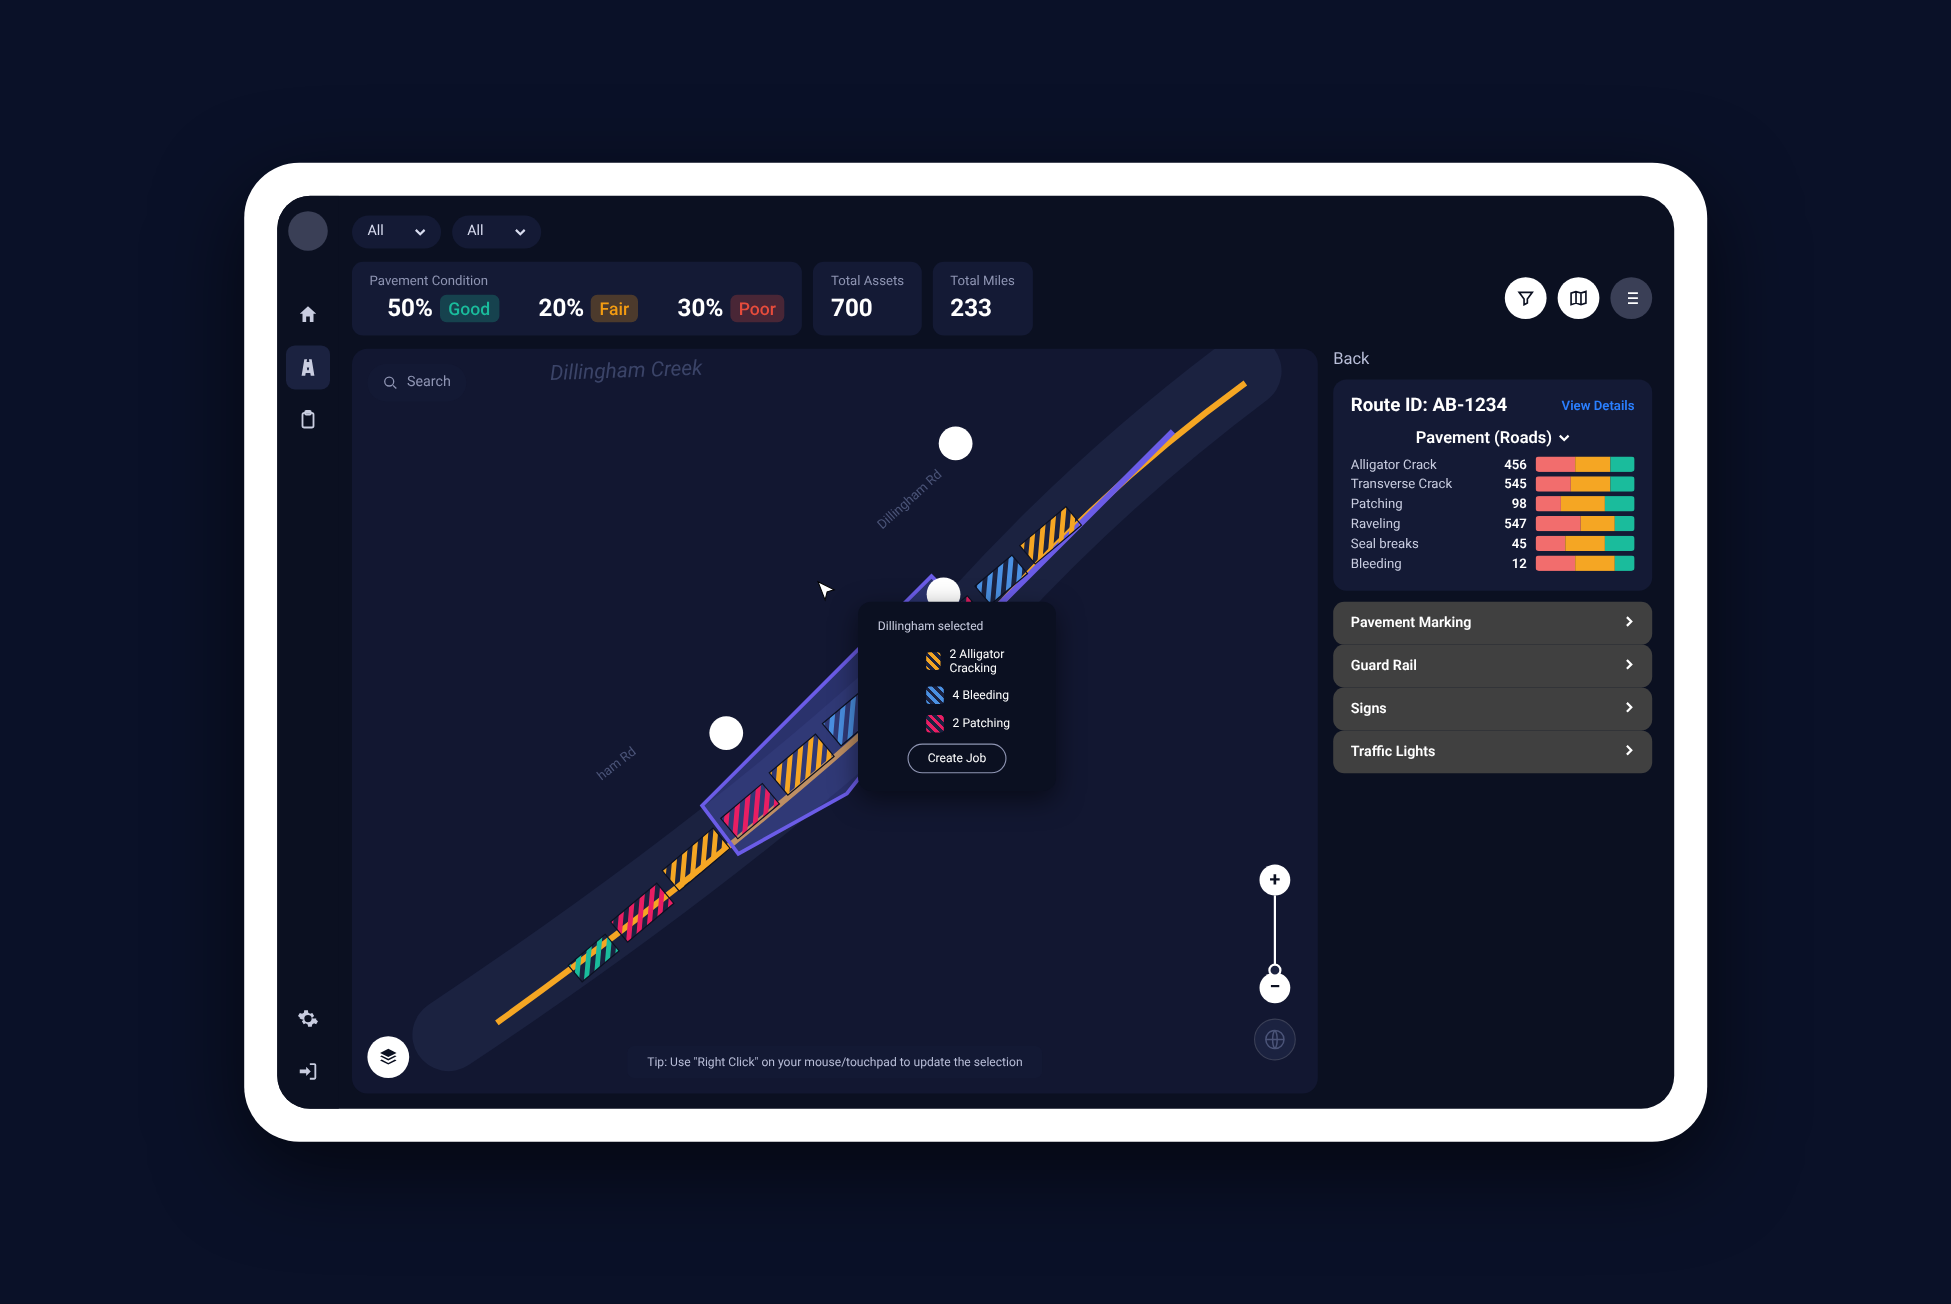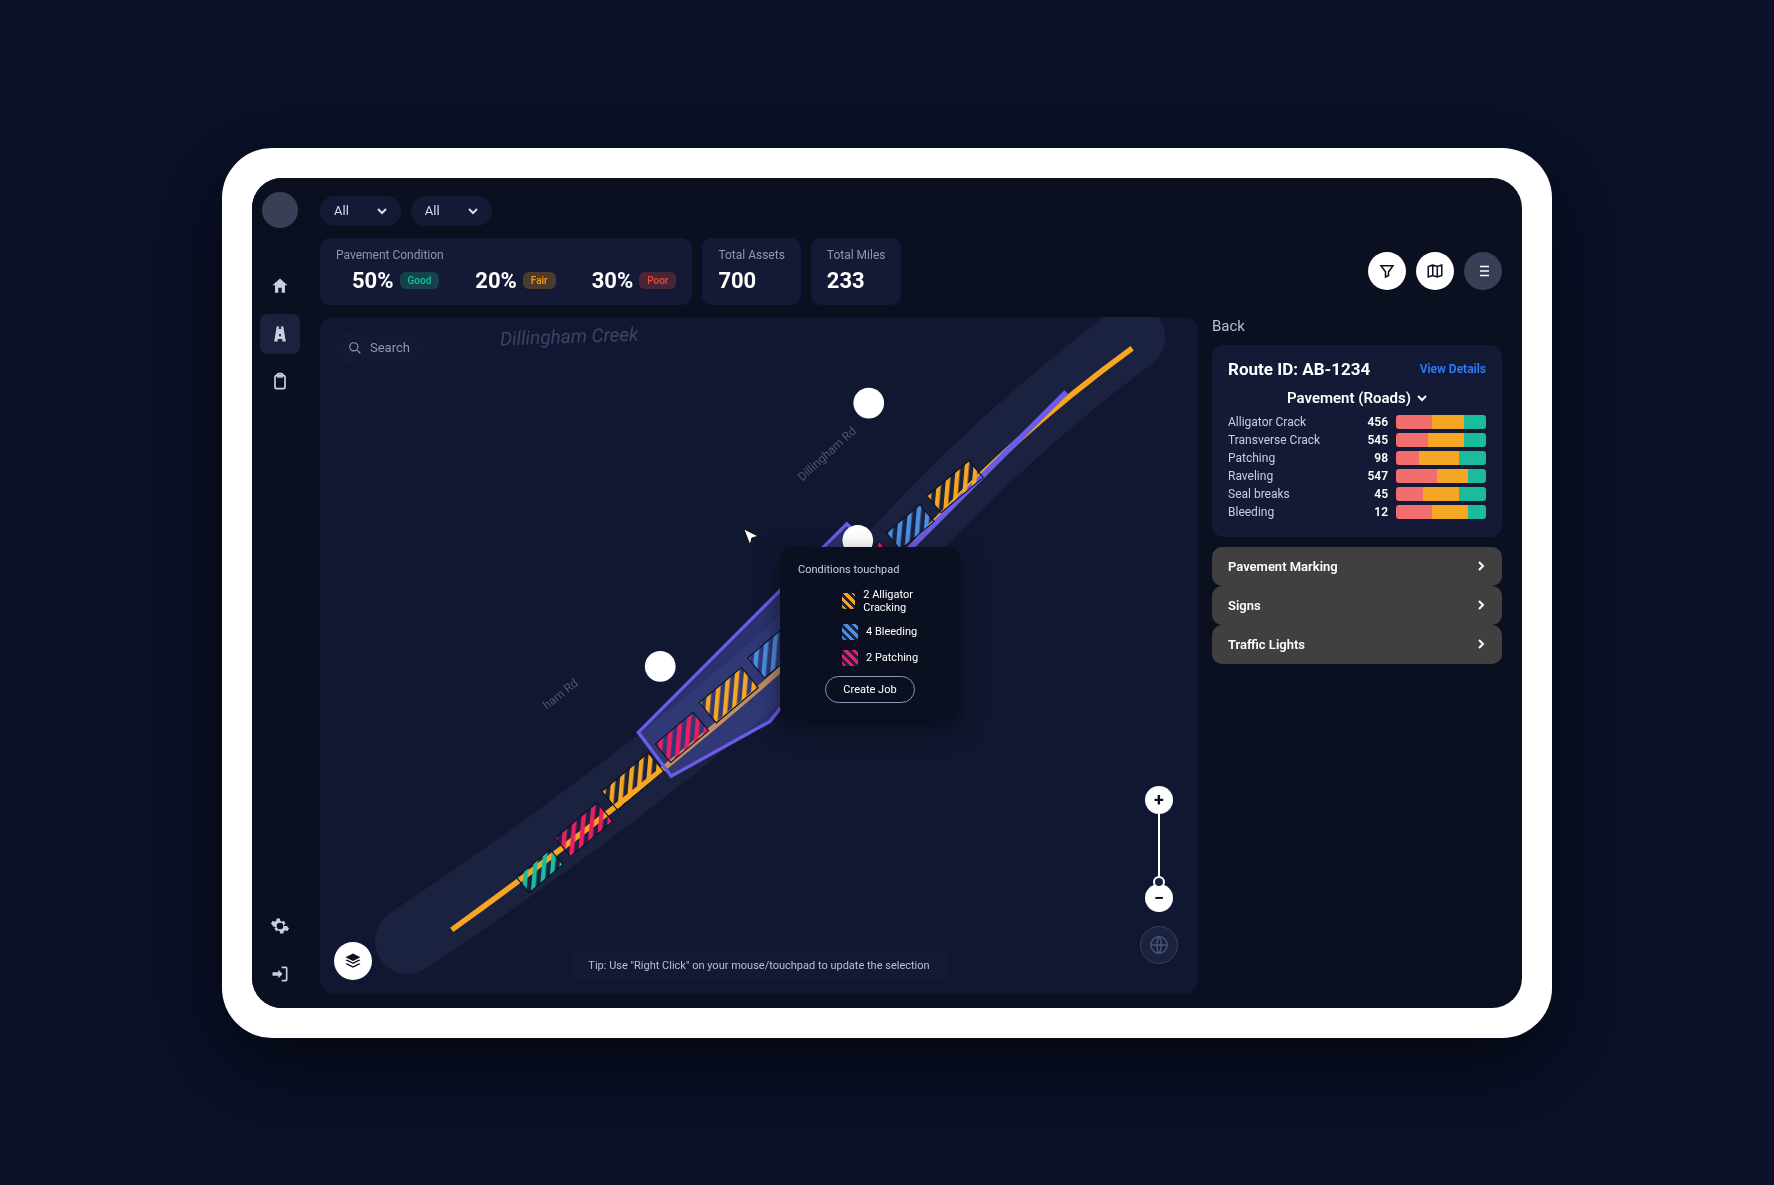--- a/index.html
+++ b/index.html
@@ -110,21 +110,21 @@
     display: flex;
     flex-direction: column;
     gap: 6px;
   }
   .stat-card.wide { flex: 0 0 auto; }
   .stat-label { color: #8f95b3; font-size: 12px; }
   .stat-big { color: #fff; font-size: 22px; font-weight: 700; }
   .pc-row { display: flex; align-items: center; gap: 20px; }
   .pc-item { display: flex; align-items: center; gap: 6px; margin-left: 16px; }
   .pc-pct { color: #fff; font-size: 22px; font-weight: 700; }
-  .badge { font-size: 10px; padding: 3px 8px; border-radius: 6px; font-weight: 500; }
+  .badge { font-size: 16px; padding: 3px 8px; border-radius: 6px; font-weight: 500; }
   .b-good { background: rgba(26,188,156,0.25); color: #1abc9c; }
   .b-fair { background: rgba(243,156,18,0.25); color: #f39c12; }
   .b-poor { background: rgba(231,76,60,0.25); color: #e74c3c; }
   .stats-spacer { flex: 1; }
   .round-btn {
     width: 38px;
     height: 38px;
     border-radius: 50%;
     background: #fff;
     display: flex;
@@ -479,21 +479,21 @@
           <div class="road-label" style="top:370px;left:220px;transform:rotate(-38deg)">ham Rd</div>
           <div class="road-label" style="top:130px;left:470px;transform:rotate(-42deg)">Dillingham Rd</div>
 
           <div class="cursor">
             <svg width="22" height="22" viewBox="0 0 24 24" fill="#fff" stroke="#000" stroke-width="1">
                 <path d="M4 2l16 8-7 2-2 8-7-18z"></path>
               </svg>
           </div>
 
           <div class="popup">
-            <div class="popup-title">Conditions touchpad</div>
+            <div class="popup-title">Dillingham selected</div>
             <div class="popup-item">
               <div class="swatch sw-yellow"></div>
               <span>2 Alligator Cracking</span>
             </div>
             <div class="popup-item">
               <div class="swatch sw-blue"></div>
               <span>4 Bleeding</span>
             </div>
             <div class="popup-item">
               <div class="swatch sw-pink"></div>
@@ -596,20 +596,26 @@
               </div>
           </div>
           <div id="sections-list">
               <div class="collapse-row">
                 <span>Pavement Marking</span>
                 <span><svg width="10" height="10" viewBox="0 0 10 10" fill="none" stroke="currentColor" stroke-width="2">
                     <path d="M3 1l4 4-4 4"></path>
                   </svg></span>
               </div>
               <div class="collapse-row">
+                <span>Guard Rail</span>
+                <span><svg width="10" height="10" viewBox="0 0 10 10" fill="none" stroke="currentColor" stroke-width="2">
+                    <path d="M3 1l4 4-4 4"></path>
+                  </svg></span>
+              </div>
+              <div class="collapse-row">
                 <span>Signs</span>
                 <span><svg width="10" height="10" viewBox="0 0 10 10" fill="none" stroke="currentColor" stroke-width="2">
                     <path d="M3 1l4 4-4 4"></path>
                   </svg></span>
               </div>
               <div class="collapse-row">
                 <span>Traffic Lights</span>
                 <span><svg width="10" height="10" viewBox="0 0 10 10" fill="none" stroke="currentColor" stroke-width="2">
                     <path d="M3 1l4 4-4 4"></path>
                   </svg></span>

